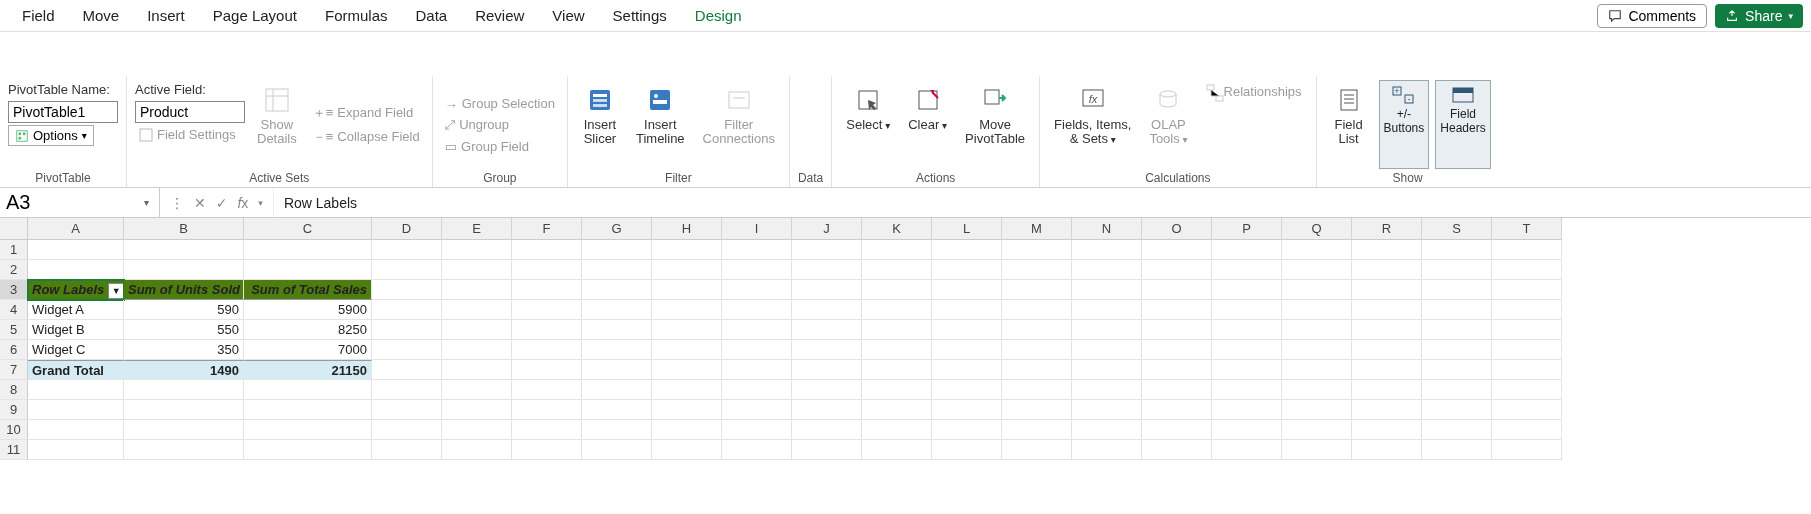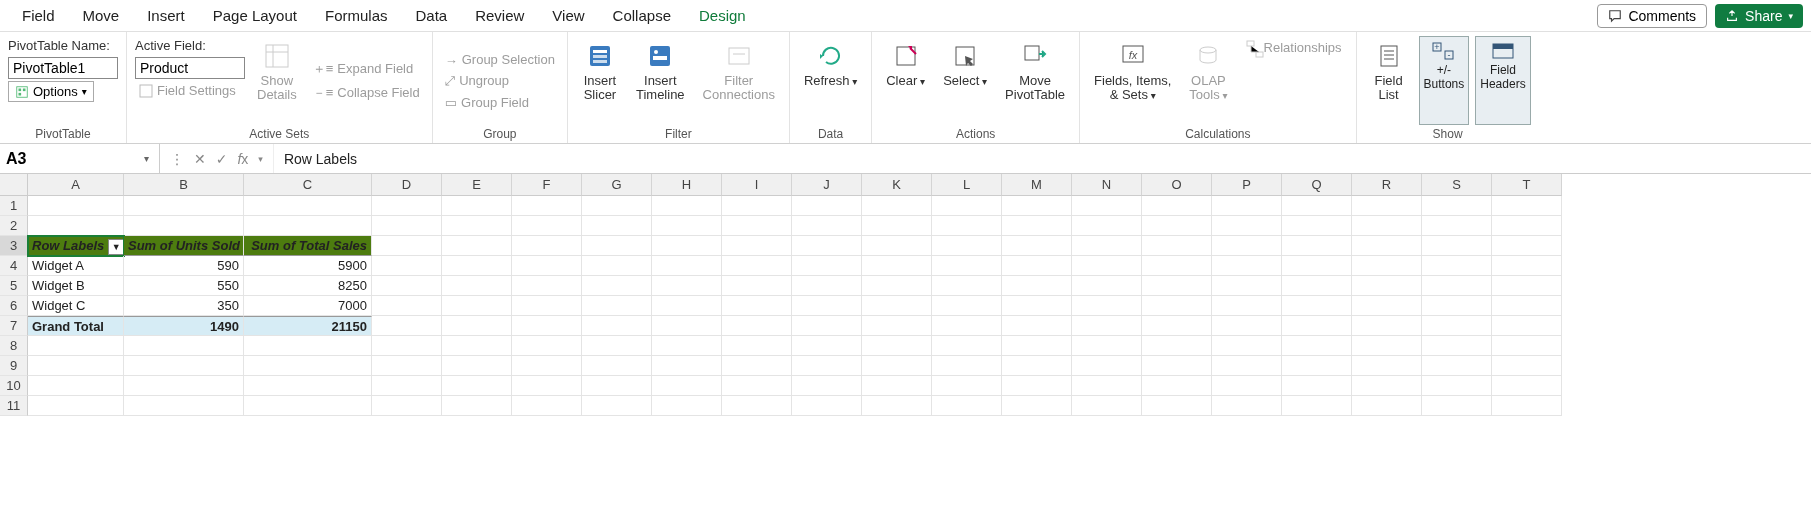--- a/index.html
+++ b/index.html
@@ -8,21 +8,21 @@
 
 .tabs { display: flex; align-items: center; height: 32px; padding: 0 8px; border-bottom: 1px solid #e0e0e0; gap: 0; }
 .tab { padding: 5px 14px; cursor: pointer; font-size: 15px; color: #222; }
 .tab.active { color: #0f7b3a; border: 2px solid #d42b1d; padding: 3px 12px; }
 .tab.design { color: #0f7b3a; }
 .tabs-spacer { flex: 1; }
 .btn-comments { border: 1px solid #999; border-radius: 4px; padding: 3px 10px; background: #fff; display: flex; align-items: center; gap: 6px; cursor: pointer; font-size: 14px; }
 .btn-share { background: #107c41; color: #fff; border: none; border-radius: 4px; padding: 4px 10px; display: flex; align-items: center; gap: 6px; cursor: pointer; font-size: 14px; margin-left: 8px; }
 
 
-.ribbon { display: flex; align-items: stretch; height: 112px; border-bottom: 1px solid #d0d0d0; background: #fff; }
+.ribbon { display: flex; align-items: stretch; height: 112px; border-bottom: 1px solid #d0d0d0; background: #fff; margin-top: 44px; }
 .group { display: flex; flex-direction: column; padding: 4px 8px 2px; border-right: 1px solid #e3e3e3; }
 .group-body { flex: 1; display: flex; gap: 6px; }
 .group-label { text-align: center; font-size: 12px; color: #555; padding-top: 2px; }
 .stack { display: flex; flex-direction: column; gap: 2px; justify-content: flex-start; }
 .small-label { font-size: 13px; color: #333; padding: 2px 0; }
 .text-input { border: 1px solid #888; padding: 2px 4px; font-size: 14px; width: 110px; height: 22px; }
 .options-btn { border: 1px solid #aaa; padding: 2px 6px; font-size: 13px; display: inline-flex; align-items: center; gap: 4px; width: fit-content; cursor: pointer; background: #fff; }
 .rb-item { display: flex; align-items: center; gap: 4px; font-size: 13px; color: #444; padding: 2px 4px; cursor: pointer; }
 .rb-item.disabled { color: #9c9c9c; cursor: default; }
 .big-item { display: flex; flex-direction: column; align-items: center; justify-content: flex-start; padding: 4px 6px; cursor: pointer; font-size: 13px; color: #333; min-width: 48px; }
@@ -30,21 +30,21 @@
 .big-item .ico { width: 32px; height: 32px; display: flex; align-items: center; justify-content: center; margin-bottom: 2px; }
 .big-item .txt { text-align: center; line-height: 1.1; }
 .caret::after { content: " \25BE"; font-size: 10px; }
 .toggle-btn { border: 1px solid #9aa; background: #e8eef2; padding: 4px 4px; min-width: 48px; display: flex; flex-direction: column; align-items: center; font-size: 12px; cursor: pointer; }
 .toggle-btn .ico { width: 28px; height: 20px; margin-bottom: 2px; display:flex;align-items:center;justify-content:center;}
 svg { display: block; }
 
 
 .fbar { display: flex; align-items: center; height: 30px; border-bottom: 1px solid #ccc; }
 .namebox { width: 160px; border-right: 1px solid #ccc; display: flex; align-items: center; padding: 0 6px; height: 100%; }
-.namebox input { border: none; width: 100%; font-size: 16px; outline: none; font-weight: bold; }
+.namebox input { border: none; width: 100%; font-size: 20px; outline: none; }
 .namebox .dd { font-size: 10px; color: #666; padding: 0 4px; cursor: pointer; }
 .fbar-btns { display: flex; align-items: center; gap: 6px; padding: 0 8px; border-right: 1px solid #eee; height: 100%; }
 .fbar-btn { color: #888; font-size: 14px; cursor: pointer; padding: 0 2px; }
 .formula-text { padding: 0 10px; font-size: 14px; }
 
 
 .grid-wrap { position: relative; font-size: 13px; }
 .sel-all { position: absolute; left: 0; top: 0; width: 28px; height: 22px; background: #f0f0f0; border-right: 1px solid #ccc; border-bottom: 1px solid #ccc; }
 .col-headers { position: absolute; left: 28px; top: 0; display: flex; height: 22px; }
 .ch { background: #f0f0f0; border-right: 1px solid #d4d4d4; border-bottom: 1px solid #ccc; text-align: center; font-size: 13px; color: #444; line-height: 22px; }
@@ -66,21 +66,21 @@
 
 <div class="tabs">
   <div class="tab">Field</div>
   <div class="tab">Move</div>
   <div class="tab">Insert</div>
   <div class="tab">Page Layout</div>
   <div class="tab">Formulas</div>
   <div class="tab">Data</div>
   <div class="tab">Review</div>
   <div class="tab">View</div>
-  <div class="tab">Collapse</div>
+  <div class="tab">Settings</div>
   <div class="tab design">Design</div>
   <div class="tabs-spacer"></div>
   <button class="btn-comments">
     <span>
       <svg width="14" height="14" viewBox="0 0 16 16">
           <path fill="none" stroke="#444" stroke-width="1.3" d="M2 2h12v9H7l-3 3v-3H2z"></path>
         </svg>
     </span>
     <span>Comments</span>
   </button>
@@ -210,53 +210,44 @@
           </div>
         <div class="txt" style="white-space:pre-line">Filter
 Connections</div>
       </div>
     </div>
     <div class="group-label">Filter</div>
   </div>
 
   <div class="group">
     <div class="group-body">
+    </div>
+    <div class="group-label">Data</div>
+  </div>
+
+  <div class="group">
+    <div class="group-body">
       <div class="big-item">
         <div class="ico">
             <svg width="28" height="28">
-              <path fill="none" stroke="#2a8" stroke-width="2" d="M6 14a8 8 0 1 1 3 6"></path>
-              <path fill="#2a8" d="M6 14l-3-2v5z"></path>
-            </svg>
-          </div>
-        <div class="txt caret">Refresh</div>
-      </div>
-    </div>
-    <div class="group-label">Data</div>
-  </div>
-
-  <div class="group">
-    <div class="group-body">
+              <rect x="5" y="5" width="18" height="18" fill="none" stroke="#555"></rect>
+              <path fill="#555" d="M14 14l8 3-3 2 3 3-2 2-3-3-2 3z"></path>
+            </svg>
+          </div>
+        <div class="txt caret">Select</div>
+      </div>
       <div class="big-item">
         <div class="ico">
             <svg width="28" height="28">
               <rect x="5" y="5" width="18" height="18" fill="none" stroke="#555"></rect>
               <path stroke="#c05" stroke-width="2" d="M18 6l6 6"></path>
               <path fill="#c05" d="M16 4h4v4z"></path>
             </svg>
           </div>
         <div class="txt caret">Clear</div>
-      </div>
-      <div class="big-item">
-        <div class="ico">
-            <svg width="28" height="28">
-              <rect x="5" y="5" width="18" height="18" fill="none" stroke="#555"></rect>
-              <path fill="#555" d="M14 14l8 3-3 2 3 3-2 2-3-3-2 3z"></path>
-            </svg>
-          </div>
-        <div class="txt caret">Select</div>
       </div>
       <div class="big-item">
         <div class="ico">
             <svg width="28" height="28">
               <rect x="4" y="4" width="14" height="14" fill="none" stroke="#555"></rect>
               <path stroke="#2a8" stroke-width="2" d="M18 12h6m-3-3l3 3-3 3"></path>
             </svg>
           </div>
         <div class="txt" style="white-space:pre-line">Move
 PivotTable</div>

